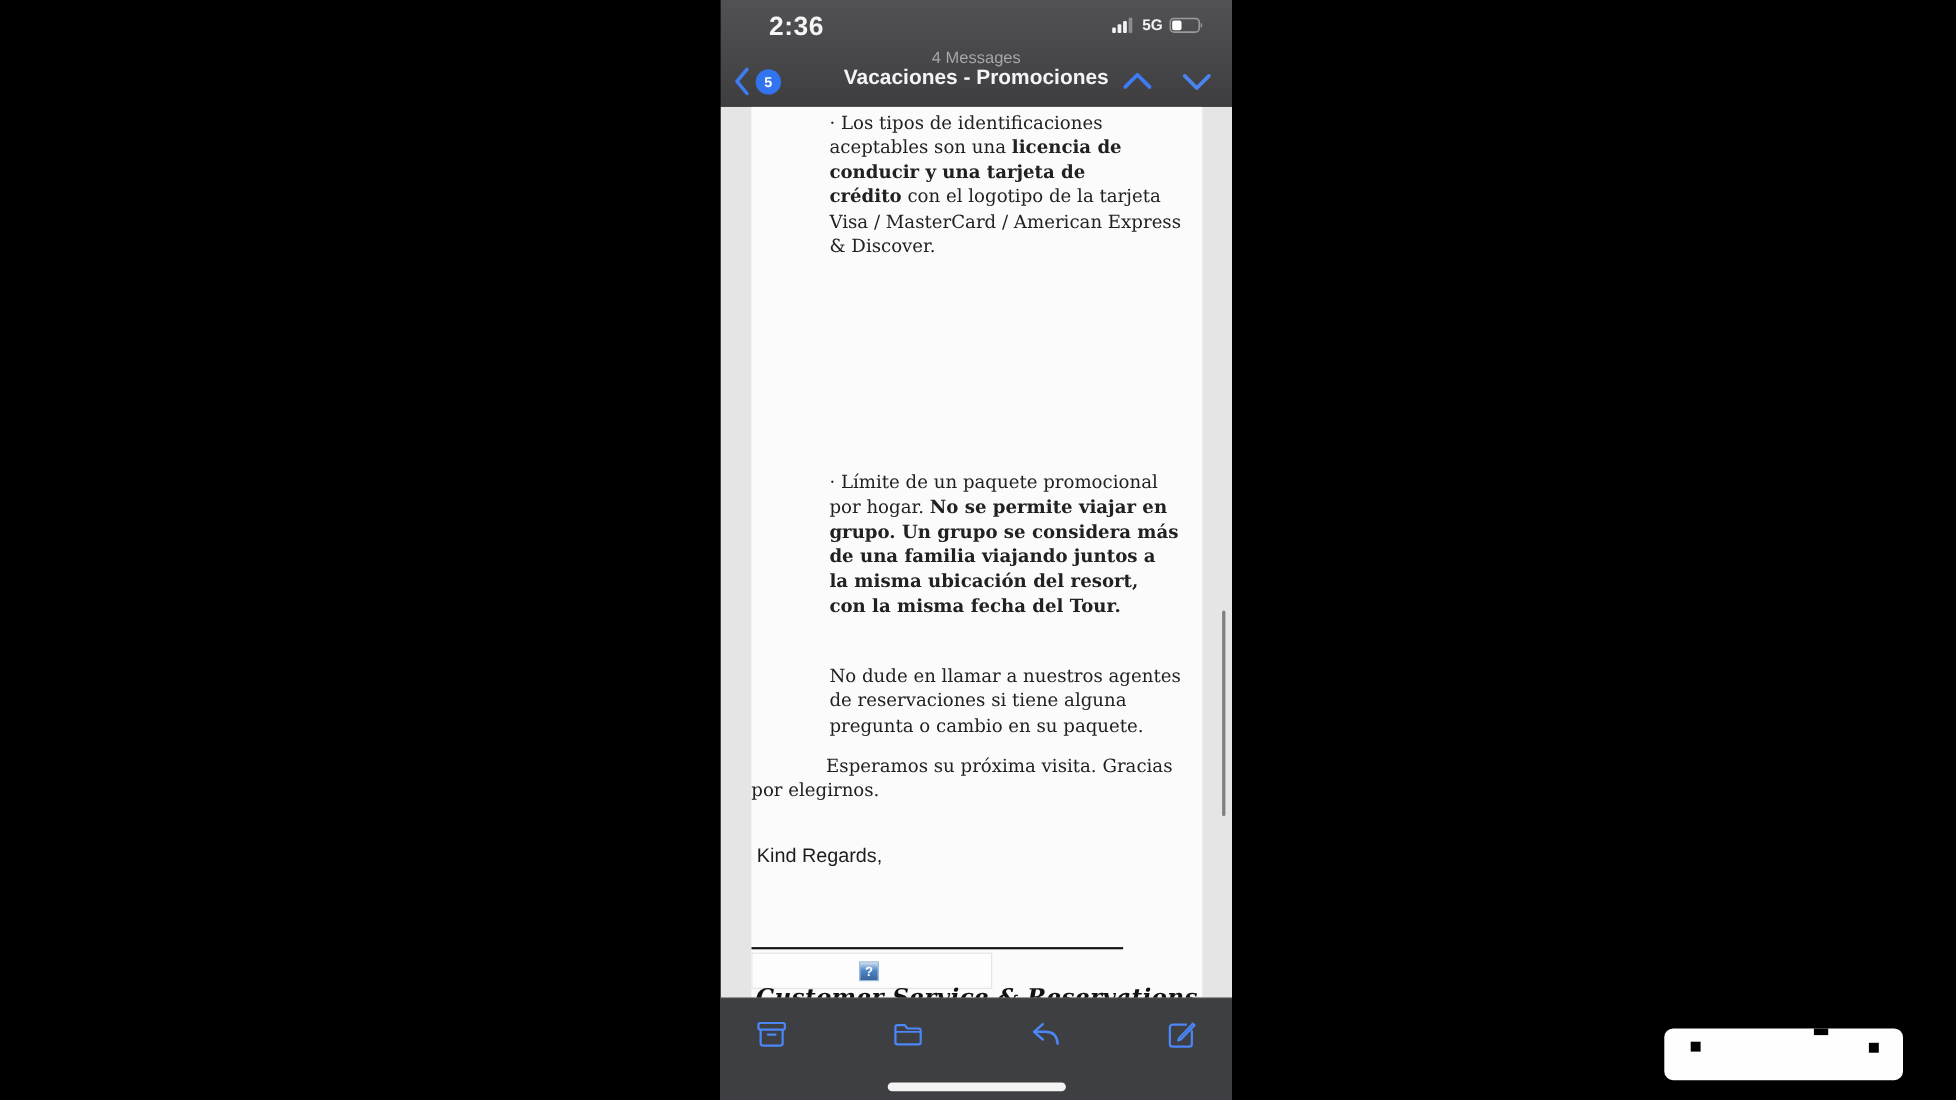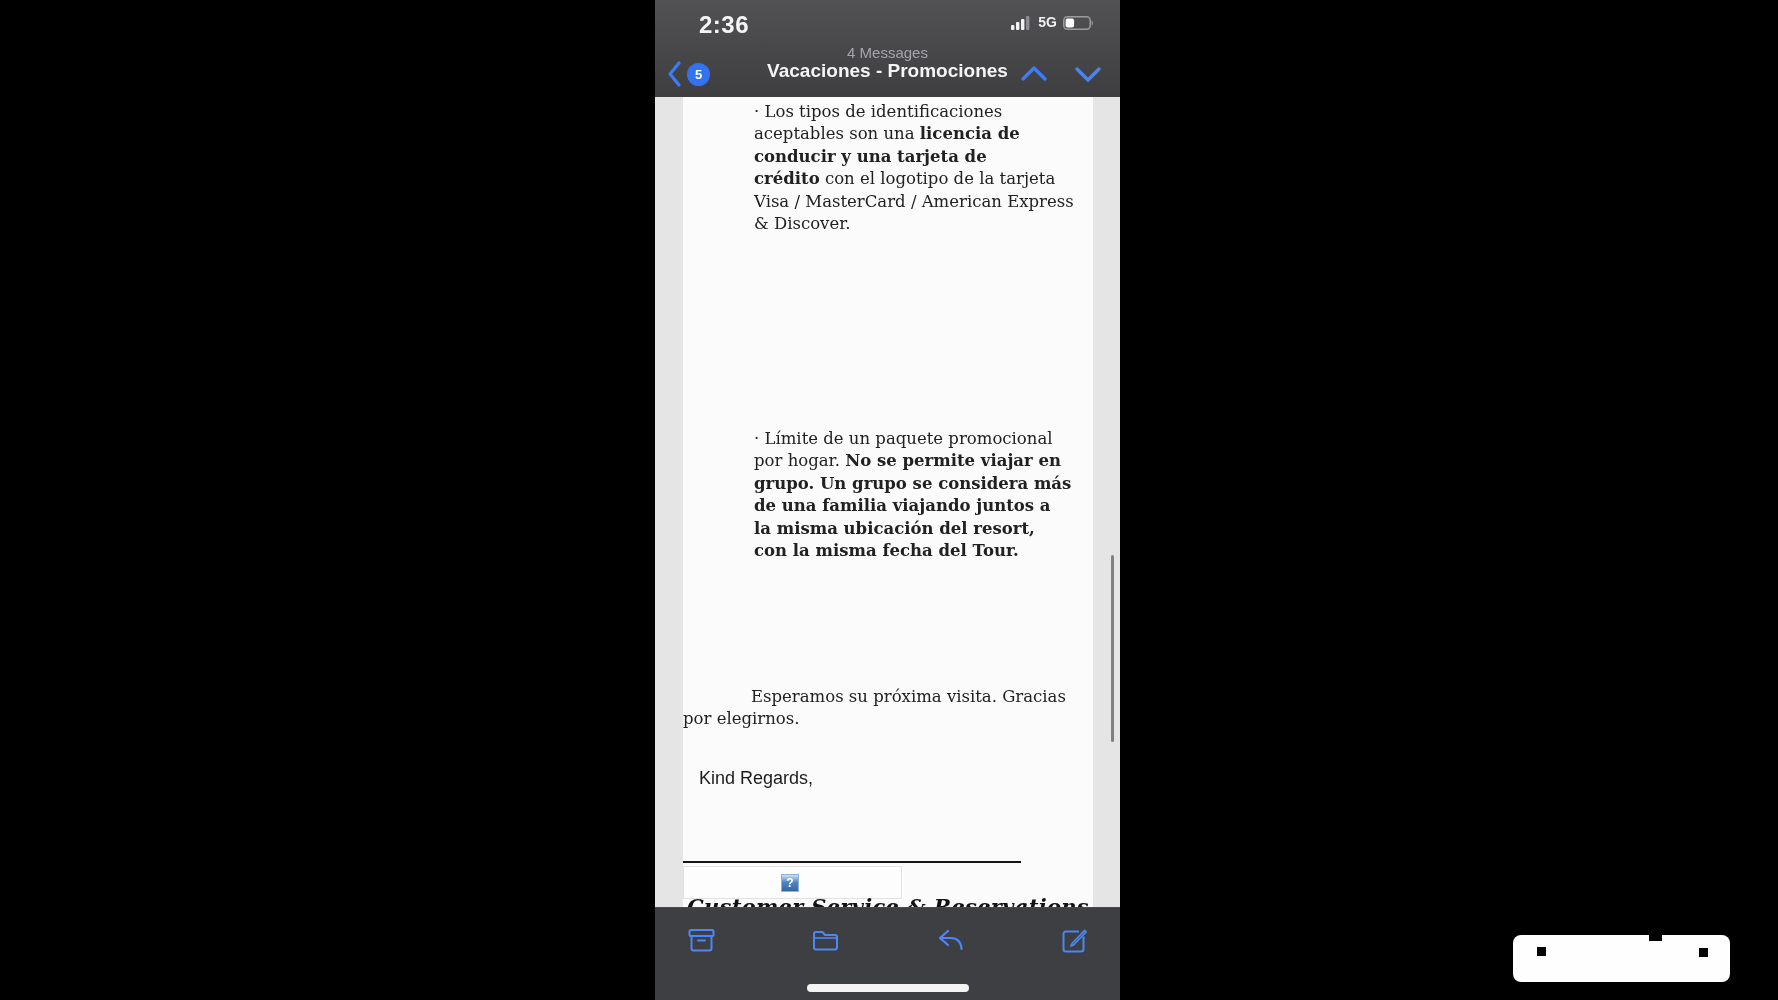--- a/index.html
+++ b/index.html
@@ -34,21 +34,21 @@
   .page { position:absolute; left:28px; top:0; width:410px; height:810px;
           background:#fbfbfb; overflow:hidden; }
   .para { position:absolute; font-family:"DejaVu Serif", serif; font-size:16.5px;
           line-height:22.4px; color:#212121; white-space:pre-line; }
   .para b { font-weight:bold; }
   .p1 { top:4px;   left:71px; }
   .p2 { top:159px; left:71px; }
   .p3 { top:331px; left:71px; }
   .p4 { top:507px; left:71px; }
   .p5 { top:589px; left:0;   text-indent:68px; width:404px; }
-  .kind { position:absolute; top:671px; left:16px; font-size:18px; color:#1c1c1c;
+  .kind { position:absolute; top:671px; left:5px; font-size:18px; color:#1c1c1c;
           font-family:"Liberation Sans", sans-serif; }
   .sig-divider { position:absolute; top:764px; left:0; width:338px; height:2px; background:#151515; }
   .img-box { position:absolute; top:769px; left:0; width:219px; height:33px;
              background:#fdfdfd; border:1px solid #e3e3e3; }
   .q-icon { position:absolute; left:97px; top:7px; width:18px; height:18px;
             background:linear-gradient(180deg,#cfe0f2 0%,#4f86c6 45%,#39659c 100%);
             border:1px solid #8fb2d8; color:#fff; font-size:12px; font-weight:700;
             display:flex; align-items:center; justify-content:center;
             font-family:"Liberation Sans", sans-serif; }
   .customer { position:absolute; top:797px; left:4px; font-family:"DejaVu Serif", serif;
@@ -139,20 +139,23 @@
 conducir y una tarjeta de
 crédito</b><span> con el logotipo de la tarjeta
 Visa / MasterCard / American Express
 &amp; Discover.</span></div>
         <div class="para p3"><span>·  Límite de un paquete promocional
 por hogar. </span><b>No se permite viajar en
 grupo. Un grupo se considera más
 de una familia viajando juntos a
 la misma ubicación del resort,
 con la misma fecha del Tour.</b></div>
+        <div class="para p4"><span>No dude en llamar a nuestros agentes
+de reservaciones si tiene alguna
+pregunta o cambio en su paquete.</span></div>
         <div class="para p5"><span>Esperamos su próxima visita. Gracias
 por elegirnos.</span></div>
         <div class="kind">Kind Regards,</div>
         <div class="sig-divider"></div>
         <div class="img-box">
           <div class="q-icon">?</div>
         </div>
         <div class="customer">Customer Service &amp; Reservations</div>
       </div>
       <div class="scrollbar"></div>

